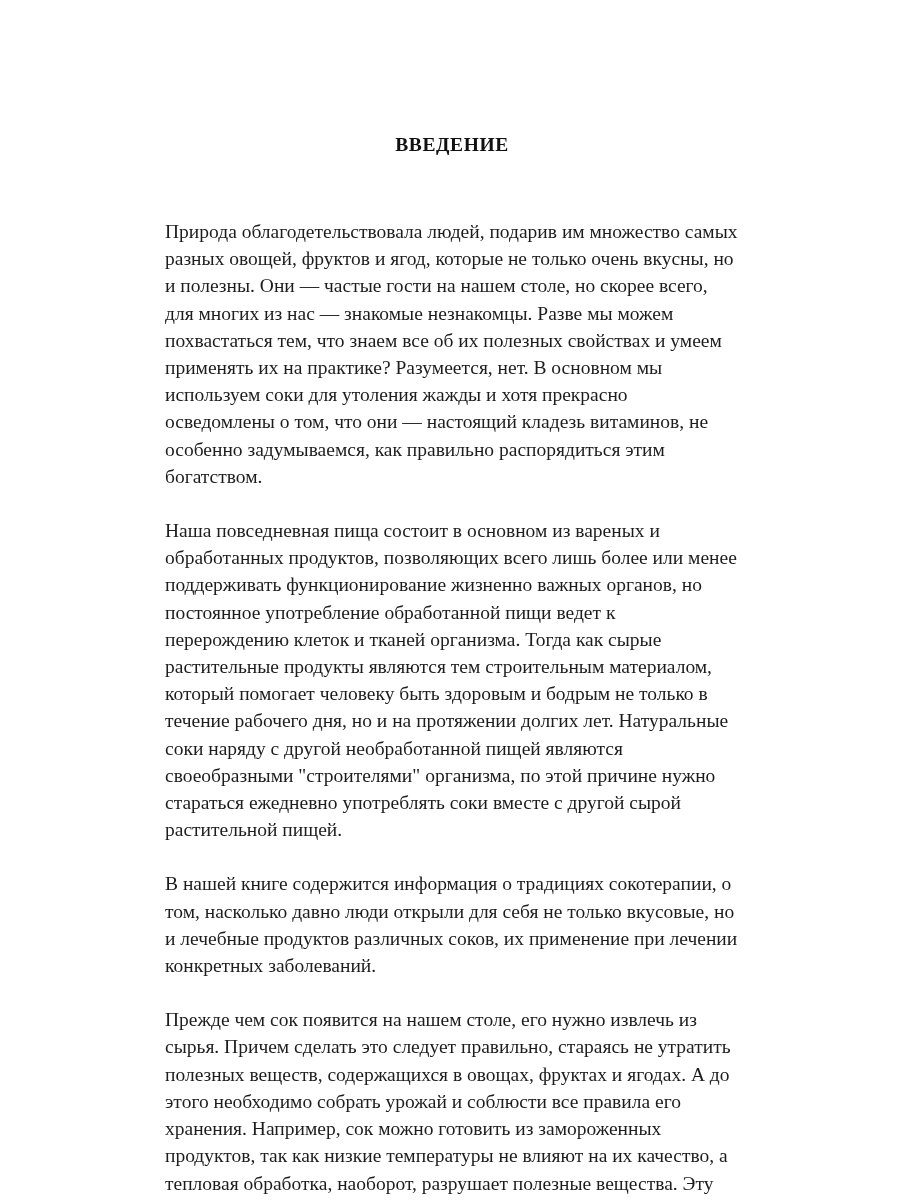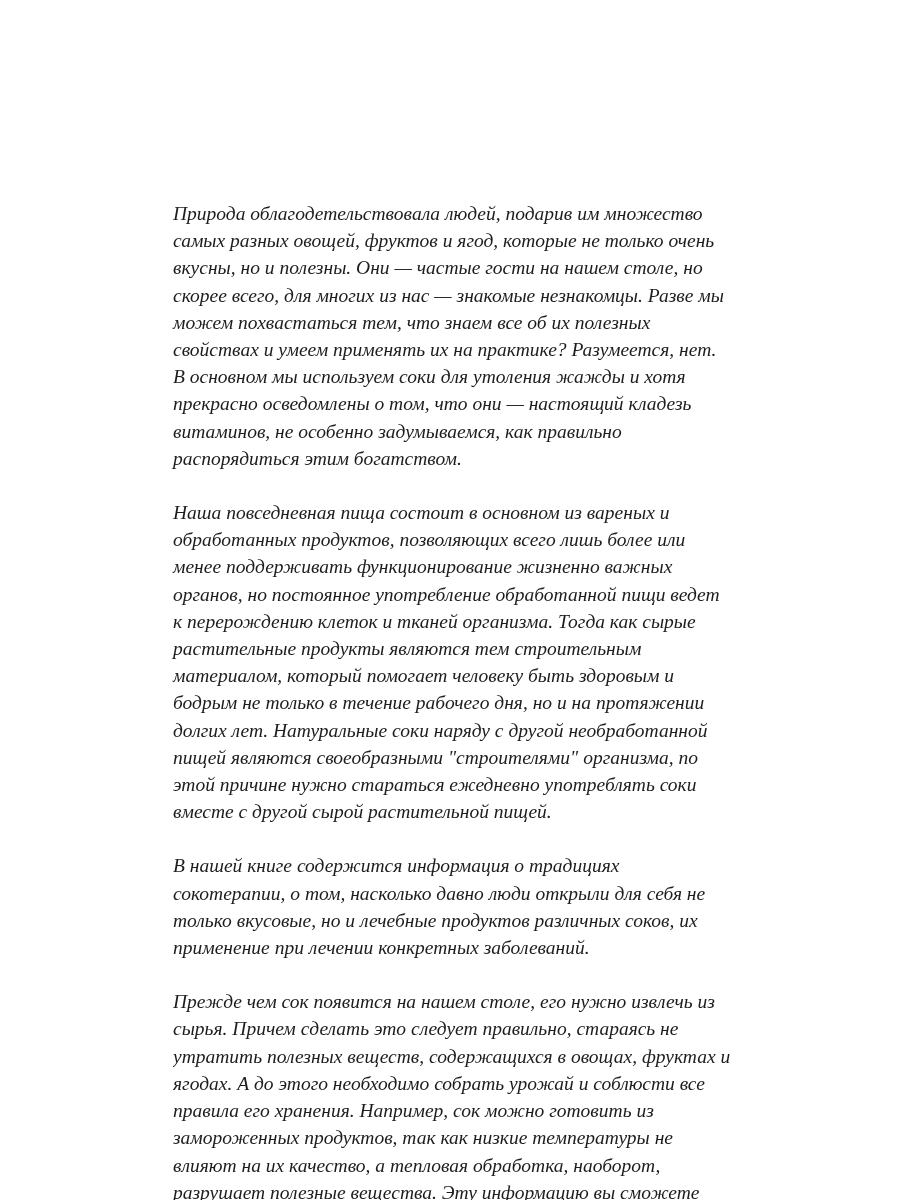--- a/index.html
+++ b/index.html
@@ -47,41 +47,41 @@
   }
 
   .body-text {
     font-size: 19.5px;
     line-height: 27.2px;
     text-align: left;
     color: #1d1d1d;
   }
 
   .para {
-    margin: 16px;
+    margin: 8px;
     padding: 0;
     text-indent: 0;
-    font-style: italic;
   }
 
   .para + .para {
     margin-top: 27px;
   }
 
   
   .para-clipped {
     overflow: hidden;
   }
 </style>
 </head>
 <body>
 
 <div class="page">
   <div class="content">
 
+    <h1 class="doc-title">ВВЕДЕНИЕ</h1>
 
     <div class="title-gap"></div>
 
     <div class="body-text">
       <p class="para">Природа облагодетельствовала людей, подарив им множество самых разных овощей, фруктов и ягод, которые не только очень вкусны, но и полезны. Они — частые гости на нашем столе, но скорее всего, для многих из нас — знакомые незнакомцы. Разве мы можем похвастаться тем, что знаем все об их полезных свойствах и умеем применять их на практике? Разумеется, нет. В основном мы используем соки для утоления жажды и хотя прекрасно осведомлены о том, что они — настоящий кладезь витаминов, не особенно задумываемся, как правильно распорядиться этим богатством.</p>
 
       <p class="para">Наша повседневная пища состоит в основном из вареных и обработанных продуктов, позволяющих всего лишь более или менее поддерживать функционирование жизненно важных органов, но постоянное употребление обработанной пищи ведет к перерождению клеток и тканей организма. Тогда как сырые растительные продукты являются тем строительным материалом, который помогает человеку быть здоровым и бодрым не только в течение рабочего дня, но и на протяжении долгих лет. Натуральные соки наряду с другой необработанной пищей являются своеобразными "строителями" организма, по этой причине нужно стараться ежедневно употреблять соки вместе с другой сырой растительной пищей.</p>
 
       <p class="para">В нашей книге содержится информация о традициях сокотерапии, о том, насколько давно люди открыли для себя не только вкусовые, но и лечебные продуктов различных соков, их применение при лечении конкретных заболеваний.</p>
 

